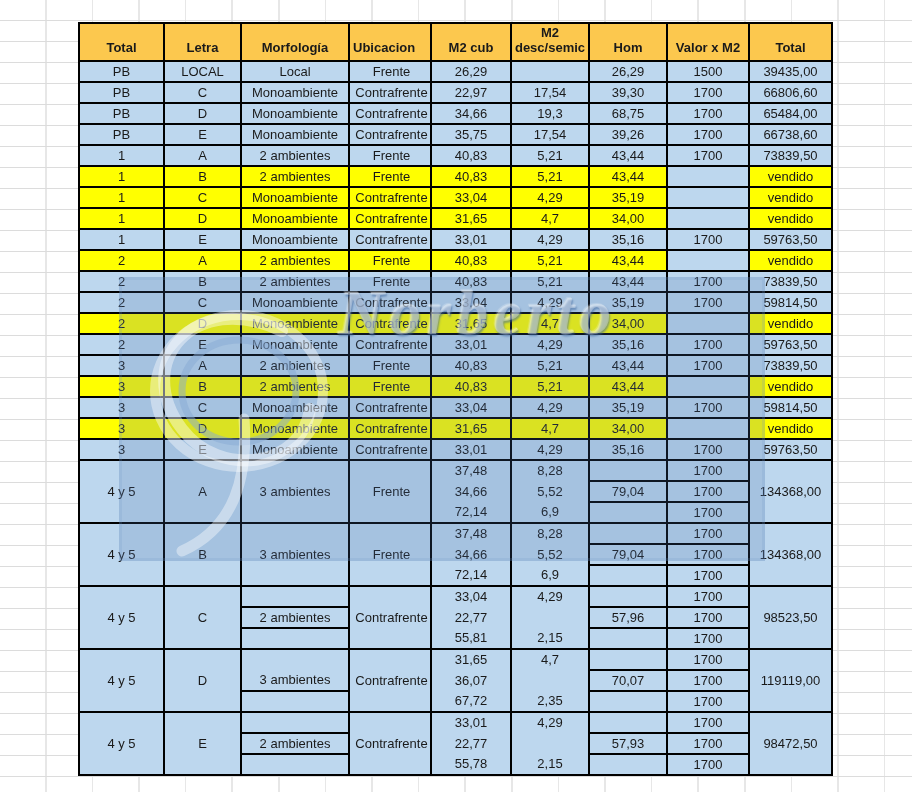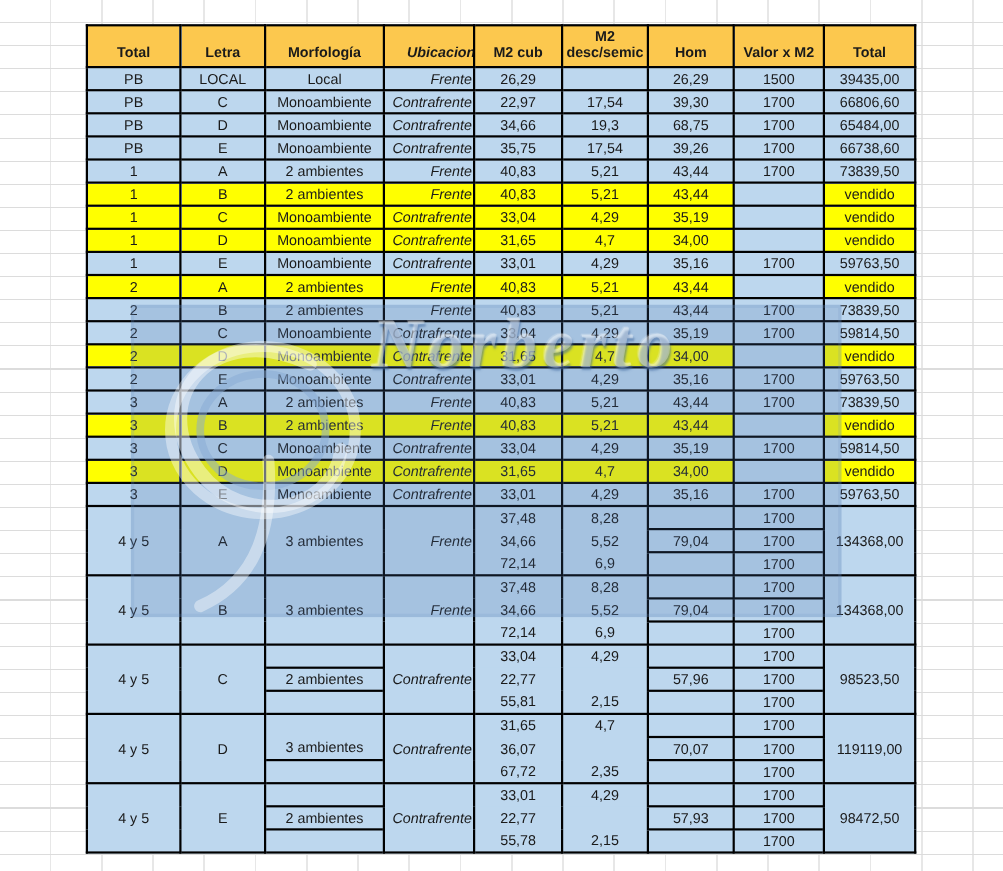--- a/index.html
+++ b/index.html
@@ -24,24 +24,24 @@
     border:2px solid var(--c-border,#000);
     font-size:13px;line-height:1.05;
     color:#1a1a1a;text-align:center;vertical-align:middle;
     padding:0 1px;height:19px;overflow:hidden;white-space:nowrap;
   }
   .units th{
     background:var(--c-header,#FCC84E);
     font-weight:bold;height:32px;vertical-align:bottom;
     padding-bottom:4px;white-space:pre-line;line-height:1.15;
   }
-  .units th.left{text-align:left;padding-left:20px;font-style:italic;}
+  .units th.left{text-align:left;padding-left:3px;}
   td.blue{background:var(--c-blue,#BDD7EE);}
   td.yellow{background:var(--c-yellow,#FFFF00);}
-  td.left{text-align:right;padding-left:4px;font-style:italic;}
+  td.left{text-align:center;padding-left:4px;}
   td.nb-t{border-top-width:0;}
   td.nb-b{border-bottom-width:0;}
   
   .wm{position:absolute;inset:0;z-index:5;pointer-events:none;}
   .wm-rect{
     position:absolute;left:119px;top:277px;width:646px;height:284px;
     background:rgba(72,112,168,0.20);
     box-shadow:inset 0 0 0 3px rgba(110,150,200,0.18);
   }
   .wm-mono{position:absolute;left:124px;top:279px;}

